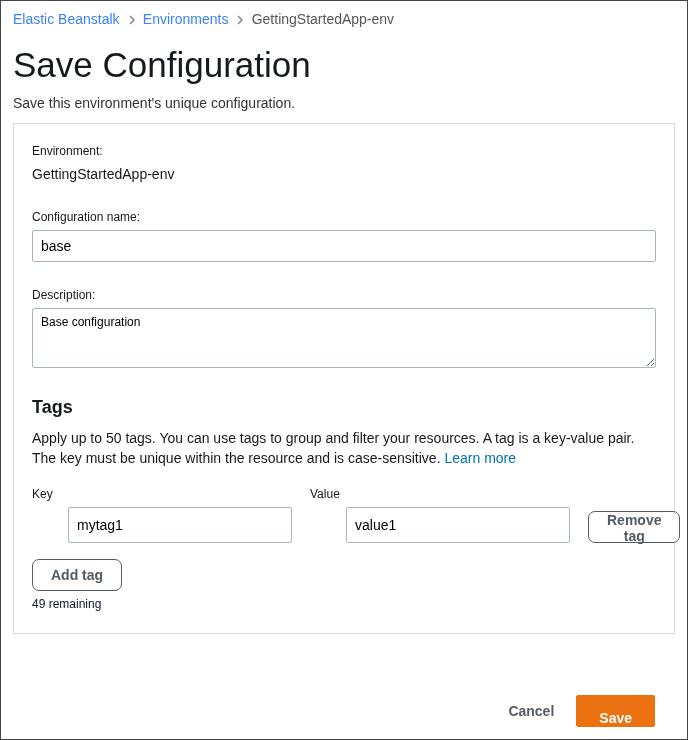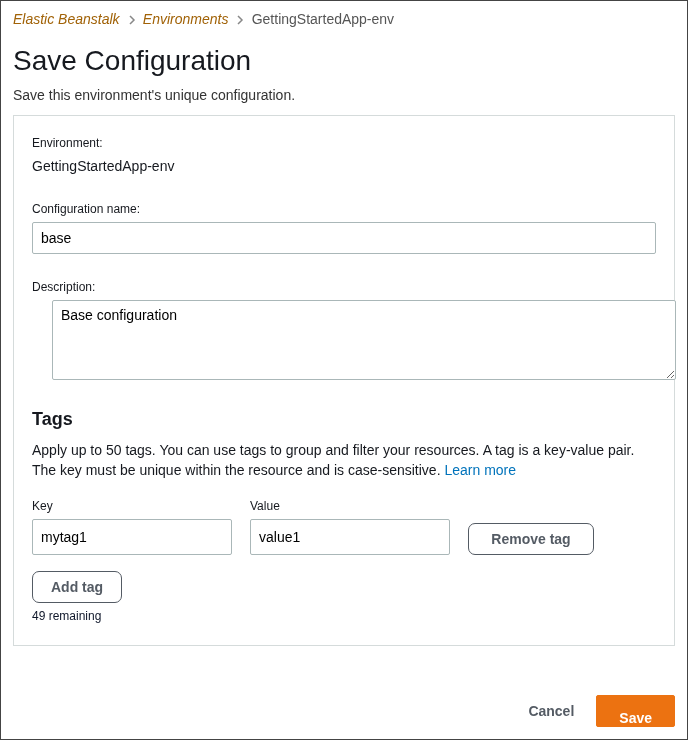--- a/index.html
+++ b/index.html
@@ -15,37 +15,36 @@
     width: 688px;
     height: 740px;
     position: relative;
     border: 1px solid #444;
   }
   .breadcrumb {
     padding: 10px 12px 12px 12px;
     font-size: 14px;
   }
   .breadcrumb a {
-    color: #a16207;
+    color: #3b82f6;
     text-decoration: none;
-    font-style: italic;
   }
   .breadcrumb .sep {
     color: #888;
     padding: 0 4px;
     font-size: 12px;
   }
   .breadcrumb .sep svg {
     vertical-align: -1px;
   }
   .breadcrumb .current {
     color: #555;
   }
   h1.page-title {
-    font-size: 28px;
+    font-size: 35px;
     font-weight: 400;
     padding: 6px 12px 6px 12px;
   }
   .subtitle {
     padding: 4px 12px 10px 12px;
     color: #333;
   }
   .panel {
     border: 1px solid #d5dbdb;
     margin: 2px 12px 0 12px;
@@ -68,28 +67,27 @@
     width: 100%;
     height: 32px;
     padding: 4px 8px;
     font-size: 14px;
     border: 1px solid #aab7b8;
     border-radius: 2px;
     font-family: inherit;
   }
   .textarea {
     width: 100%;
-    height: 80px;
+    height: 60px;
     padding: 6px 8px;
-    font-size: 14px;
+    font-size: 12px;
     border: 1px solid #aab7b8;
     border-radius: 2px;
     resize: both;
     font-family: inherit;
-    margin-left: 20px;
   }
   h2.section-title {
     font-size: 18px;
     font-weight: 700;
     margin-top: 22px;
     margin-bottom: 10px;
   }
   .tags-desc {
     color: #16191f;
     line-height: 1.45;
@@ -107,27 +105,28 @@
   }
   .tag-col {
     display: flex;
     flex-direction: column;
     justify-content: space-between;
   }
   .tag-col .label {
     margin-bottom: 6px;
   }
   .tag-input {
-    width: 200px;
+    width: 224px;
     height: 32px;
     padding: 17px 8px;
     font-size: 14px;
     border: 1px solid #aab7b8;
     border-radius: 2px;
     font-family: inherit;
+    margin-left: 36px;
   }
   .btn {
     height: 32px;
     padding: 0 18px;
     font-size: 14px;
     font-weight: 700;
     border: 1px solid #545b64;
     background: #fff;
     color: #545b64;
     border-radius: 7px;
@@ -140,21 +139,21 @@
   .btn.add {
     margin-bottom: 6px;
   }
   .remaining {
     font-size: 12px;
     color: #0f172a;
   }
   .footer {
     position: absolute;
     bottom: 12px;
-    right: 12px;
+    right: 32px;
     display: flex;
     align-items: center;
     gap: 12px;
   }
   .btn-link {
     background: none;
     border: none;
     font-size: 14px;
     font-weight: 700;
     color: #545b64;

